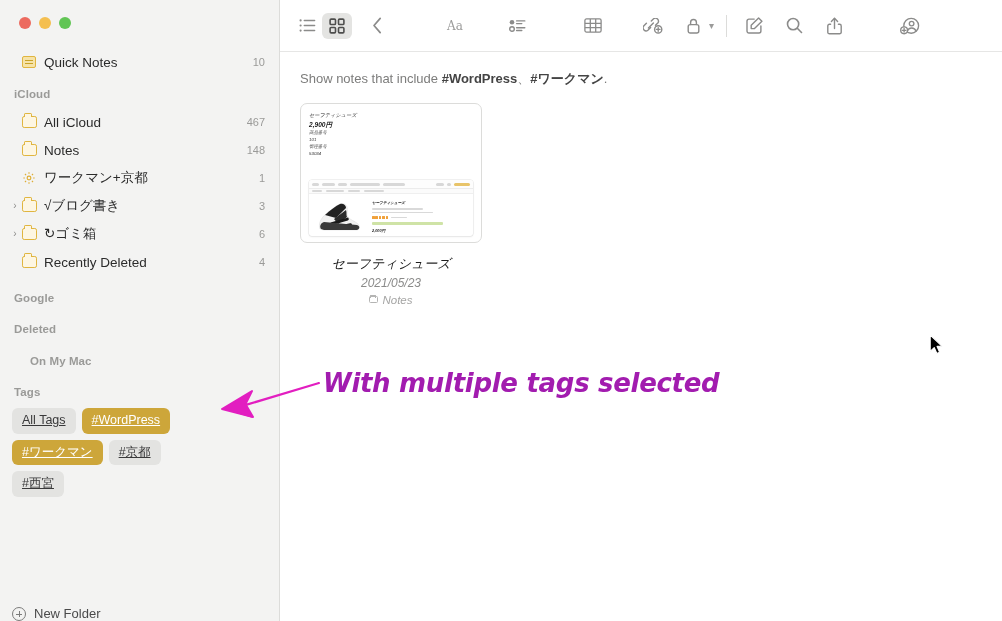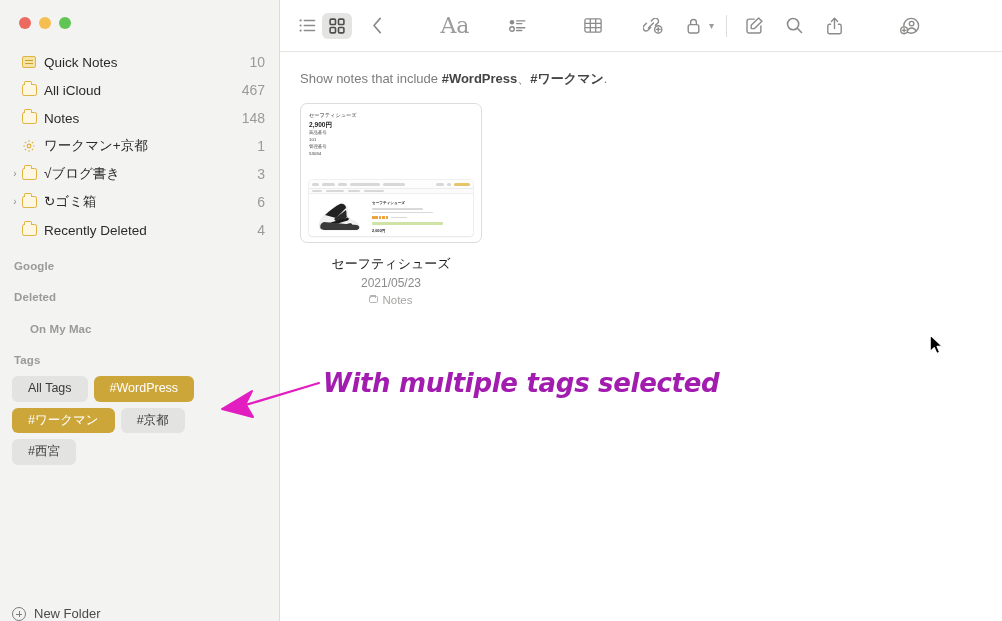--- a/index.html
+++ b/index.html
@@ -75,21 +75,21 @@
     display: flex; align-items: center; justify-content: flex-start;
   }
   .row .lbl {
     flex: 1 1 auto;
     white-space: nowrap;
     overflow: hidden;
     text-overflow: ellipsis;
   }
   .row .cnt {
     color: #9a9a98;
-    font-size: 14px;
+    font-size: 11px;
     margin-left: 24px;
     flex: 0 0 auto;
   }
 
   
   .folder {
     width: 15px; height: 12px;
     border: 1.4px solid #e0b53f;
     border-radius: 2.2px;
     position: relative;
@@ -126,25 +126,26 @@
   
   .tags-wrap {
     padding: 4px 10px 0 12px;
     display: flex; flex-wrap: wrap;
     gap: 6px 6px;
     max-width: 215px;
   }
   .tag {
     font-size: 12.5px;
     line-height: 1;
-    padding: 6px 16px 7px;
+    padding: 6px 10px 7px;
     border-radius: 6px;
     background: #e3e3e1;
     color: #39393a;
     white-space: nowrap;
+    text-decoration: underline;
   }
   .tag.sel { background: #cda63a; color: #ffffff; }
 
   .new-folder {
     position: absolute;
     left: 0; right: 0; bottom: 0;
     height: 35px;
     display: flex; align-items: flex-end;
     padding-left: 12px;
     gap: 8px;
@@ -192,37 +193,37 @@
   .gap-s { width: 10px; flex: 0 0 10px; }
   .gap-m { width: 30px; flex: 0 0 30px; }
   .gap-l { width: 46px; flex: 0 0 46px; }
   .vsep {
     width: 1px; height: 22px;
     background: #dcdcda;
     margin: 0 12px;
     flex: 0 0 1px;
   }
   .aa-btn {
-    font-size: 22px;
+    font-size: 12px;
     color: #9b9b9a;
     width: 34px;
     text-align: center;
     font-family: "DejaVu Serif", serif;
   }
   .chev-sm { font-size: 10px; color: #9b9b9a; margin-left: 1px; }
 
   .filter-line {
     font-size: 13px;
     color: #7c7c7b;
     padding: 18px 0 0 20px;
   }
   .filter-line b { color: #444; font-weight: 700; }
 
   
-  .cards { padding: 15px 0 0 20px; }
+  .cards { padding: 15px 0 0 20px; font-style: italic; }
   .card { width: 182px; }
   .thumb {
     width: 182px; height: 140px;
     background: #ffffff;
     border: 1px solid #dcdcda;
     border-radius: 7px;
     overflow: hidden;
     position: relative;
   }
   .thumb-txt {
@@ -343,20 +344,21 @@
 
       <div class="row">
         <span class="twist"></span>
         <span class="ico">
           <span class="note-ico"></span>
         </span>
         <span class="lbl">Quick Notes</span>
         <span class="cnt">10</span>
       </div>
 
+      <div class="sec-header tall">iCloud</div>
 
       <div class="row">
         <span class="twist"></span>
         <span class="ico">
             <span class="folder"></span>
           </span>
         <span class="lbl">All iCloud</span>
         <span class="cnt">467</span>
       </div>
 

